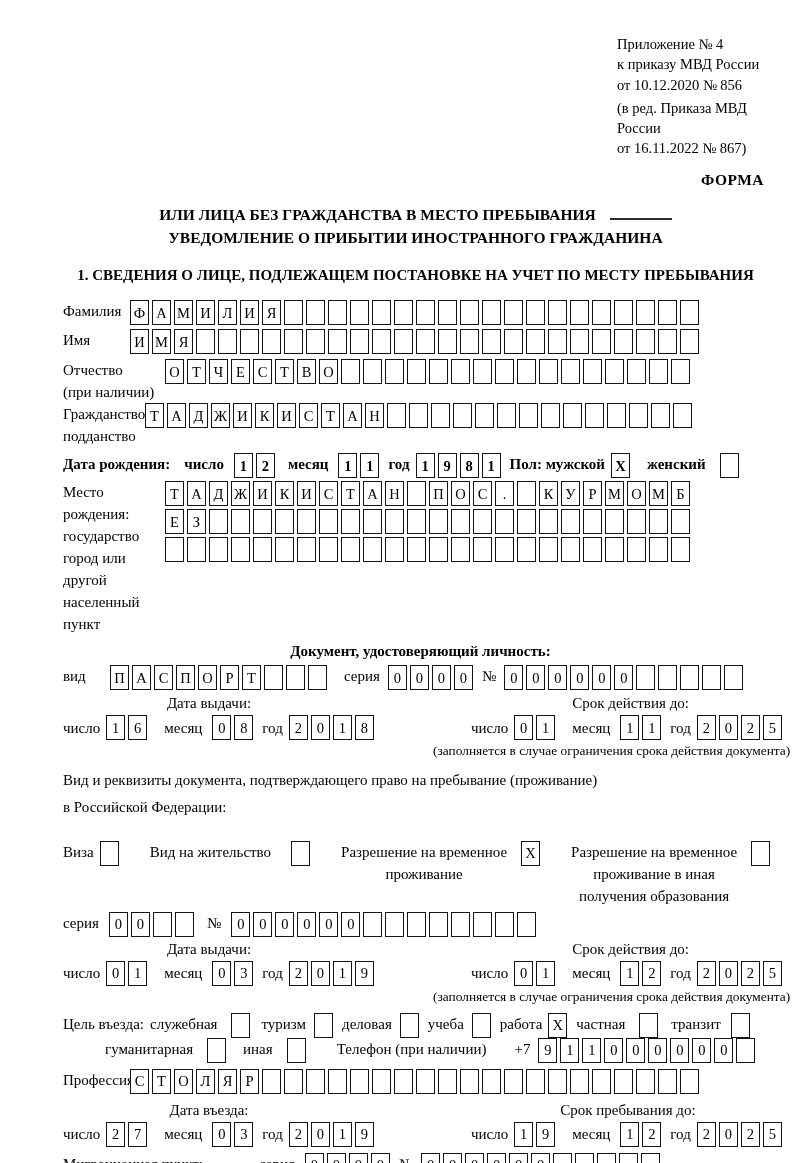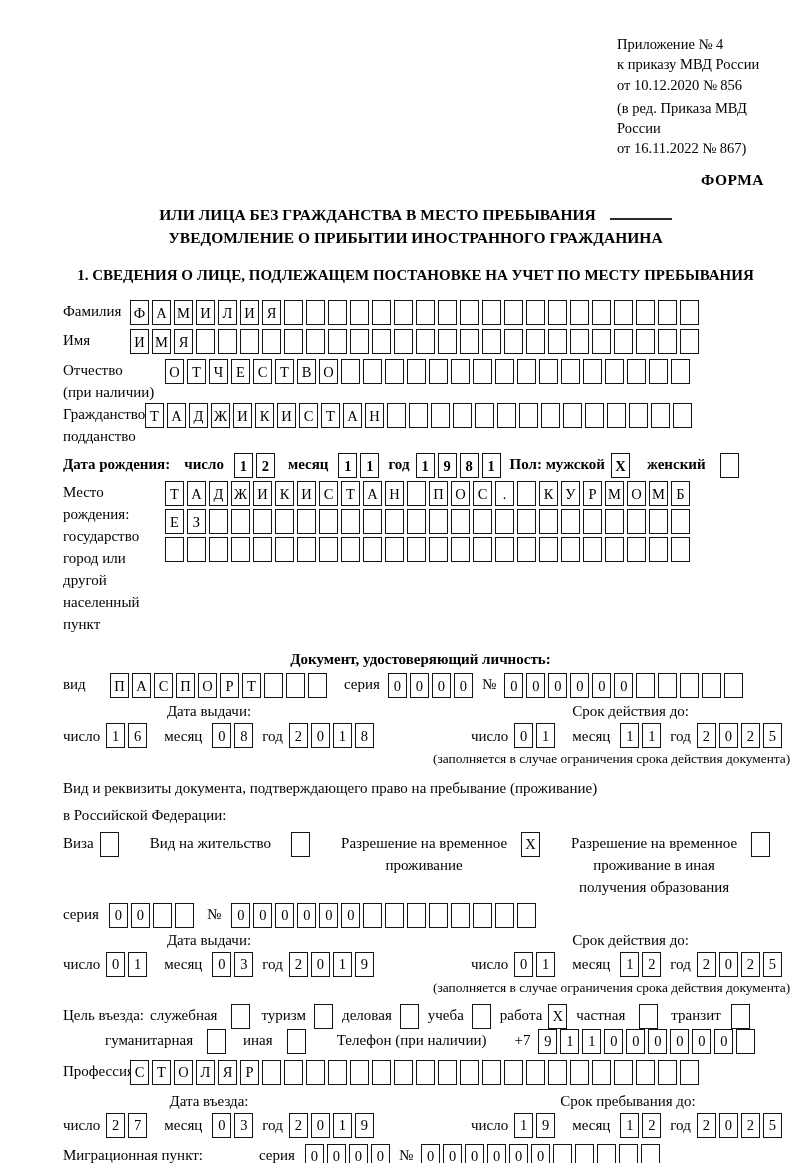--- a/index.html
+++ b/index.html
@@ -29,34 +29,34 @@
     flex:none; width:19px; height:25px; border:1.5px solid #141414; margin-right:3px;
     display:flex; align-items:center; justify-content:center;
     font-size:14.5px; line-height:1; background:#fff;
   }
   .cells-col .cells { margin-bottom:3px; }
 
   .inline-row { display:flex; align-items:flex-start; white-space:nowrap; }
   .g6 { width:6px; flex:none; } .g8 { width:8px; flex:none; } .g10 { width:10px; flex:none; }
   .g14 { width:14px; flex:none; } .g20 { width:20px; flex:none; } .g28 { width:28px; flex:none; }
 
-  .doc-heading { margin-top:16px; text-align:center; font-weight:bold; margin-left:-10px; }
+  .doc-heading { margin-top:8px; text-align:center; font-weight:bold; margin-left:-10px; }
 
   .date-block { margin-top:3px; }
   .dg-wrap { display:flex; }
   .dg-left { width:352px; flex:none; }
   .dg-right { margin-left:56px; }
   .dg-heading { text-align:center; line-height:20px; }
   .dg-heading-l { padding-right:60px; }
   .dg-row { display:flex; align-items:center; margin-top:2px; white-space:nowrap; }
   .dg-note { white-space:nowrap; margin-left:-38px; margin-top:3px; font-size:13.4px; }
 
   .intro { margin-top:8px; line-height:1.75; }
 
-  .opts { margin-top:4px; display:flex; align-items:flex-start; }
+  .opts { margin-top:21px; display:flex; align-items:flex-start; }
   .opt { display:flex; align-items:flex-start; }
   .opt-lines { text-align:center; line-height:22px; }
 </style>
 </head>
 <body>
 
 <div class="page">
 
   <div class="annex">
     <div>Приложение № 4</div>

